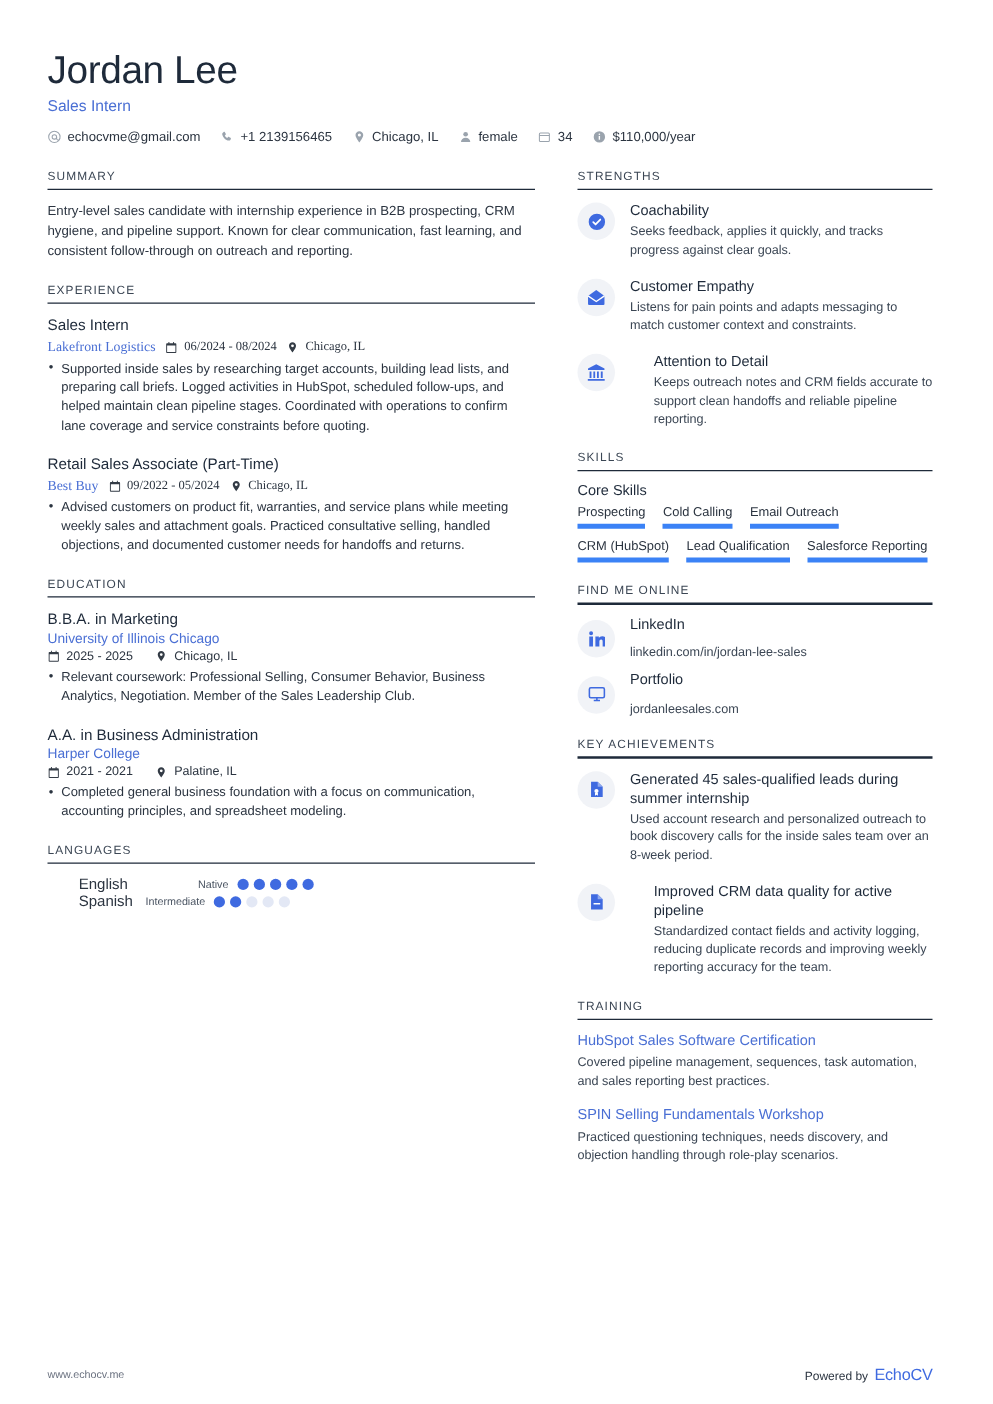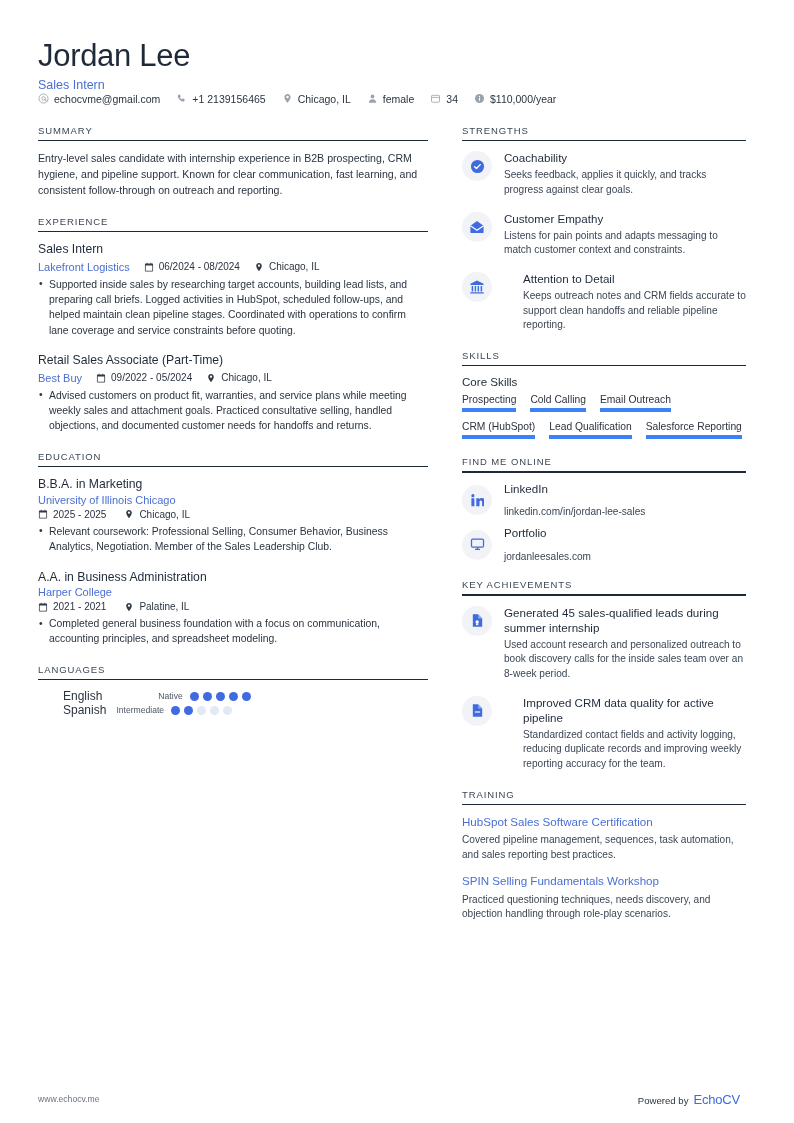--- a/index.html
+++ b/index.html
@@ -16,21 +16,21 @@
   
   .name {
     font-size:31px; font-weight:400; letter-spacing:-0.3px;
     color:#1e2a3a; line-height:1.15;
   }
   .job-title {
     font-size:12.5px; color:#4a6fd4; margin-top:4px; font-weight:400;
   }
   .contact-row {
     display:flex; flex-wrap:wrap; align-items:center;
-    gap:0 16px; margin-top:1px;
+    gap:0 16px; margin-top:12px;
   }
   .contact-item { display:flex; align-items:center; gap:5px; font-size:10.5px; color:#2b3440; }
   .contact-item .ico { width:11px; height:11px; display:inline-flex; align-items:center; justify-content:center; color:#9aa3ad; flex:0 0 auto;}
   .contact-item .ico svg { display:block; }
 
   
   .cols { display:flex; gap:34px; margin-top:20px; align-items:flex-start; }
   .col-left { width:390px; flex:0 0 390px; }
   .col-right { width:284px; flex:0 0 284px; }
 
@@ -42,21 +42,21 @@
   }
   .sec-rule { height:1.6px; background:#1e2a3a; margin-bottom:9px; }
 
   
   .summary-text { font-size:10.6px; line-height:1.52; color:#2b3440; }
 
   
   .entry { margin-bottom:14px; }
   .entry:last-child { margin-bottom:0; }
   .entry-role { font-size:12.2px; color:#1e2a3a; line-height:1.35; }
-  .entry-meta { display:flex; flex-wrap:wrap; align-items:center; gap:0 14px; margin-top:3px; }
+  .entry-meta { display:flex; flex-wrap:wrap; align-items:center; gap:0 8px; margin-top:3px;font-family:Liberation Serif, serif; }
   .entry-org { font-size:11px; color:#4a6fd4; }
   .meta-chip { display:flex; align-items:center; gap:5px; font-size:10px; color:#2b3440; }
   .meta-chip .ico { width:10px; height:10px; display:inline-flex; align-items:center; justify-content:center; color:#333b45; flex:0 0 auto;}
   .bullets { margin-top:4px; list-style:none; }
   .bullets li { position:relative; padding-left:11px; font-size:10.4px; line-height:1.48; color:#2b3440; }
   .bullets li::before { content:"•"; position:absolute; left:1px; top:-0.5px; color:#2b3440; }
 
   
   .edu-org { font-size:11px; color:#4a6fd4; margin-top:1px; }
   .edu-meta { display:flex; align-items:center; gap:0 18px; margin-top:3px; }
@@ -100,21 +100,21 @@
   .online-url { font-size:10.1px; color:#3b4654; margin-top:10px; }
 
   
   .train-item { margin-bottom:11px; }
   .train-item:last-child { margin-bottom:0; }
   .train-title { font-size:11.6px; color:#4a6fd4; line-height:1.3; }
   .train-desc { font-size:10.1px; color:#3b4654; line-height:1.45; margin-top:4px; }
 
   
   .footer {
-    position:absolute; left:38px; right:54px; bottom:0px; height:48px;
+    position:absolute; left:38px; right:48px; bottom:0px; height:48px;
     display:flex; align-items:center; justify-content:space-between;
   }
   .footer-left { font-size:8.6px; color:#6b7280; }
   .footer-right { font-size:9.6px; color:#2b3440; display:flex; align-items:baseline; gap:5px; }
   .footer-brand { font-size:13px; color:#3f6ae0; letter-spacing:-0.2px; }
 </style>
 </head>
 <body>
 
 <div class="page">

